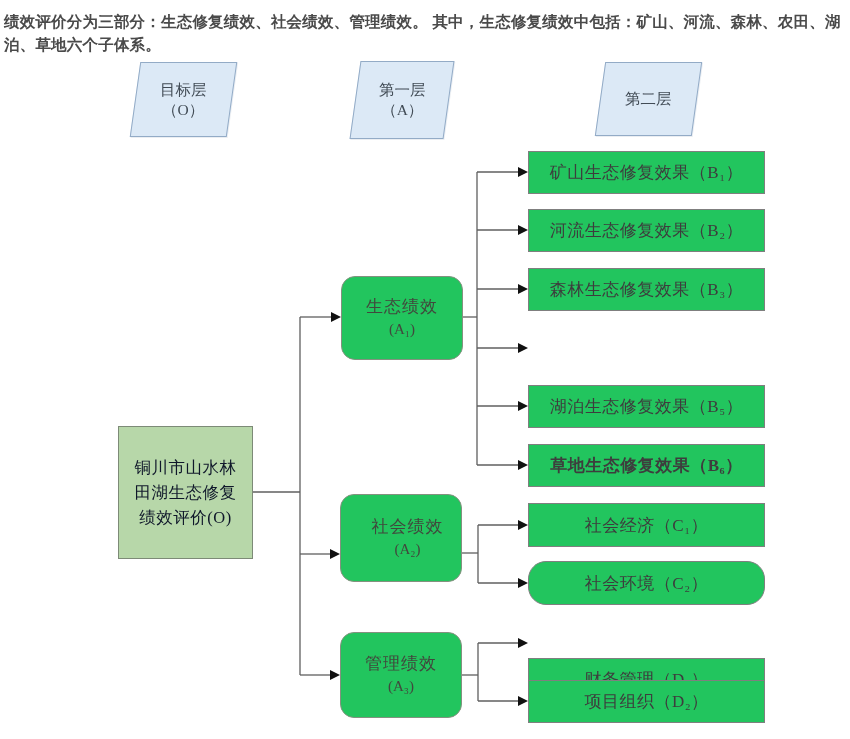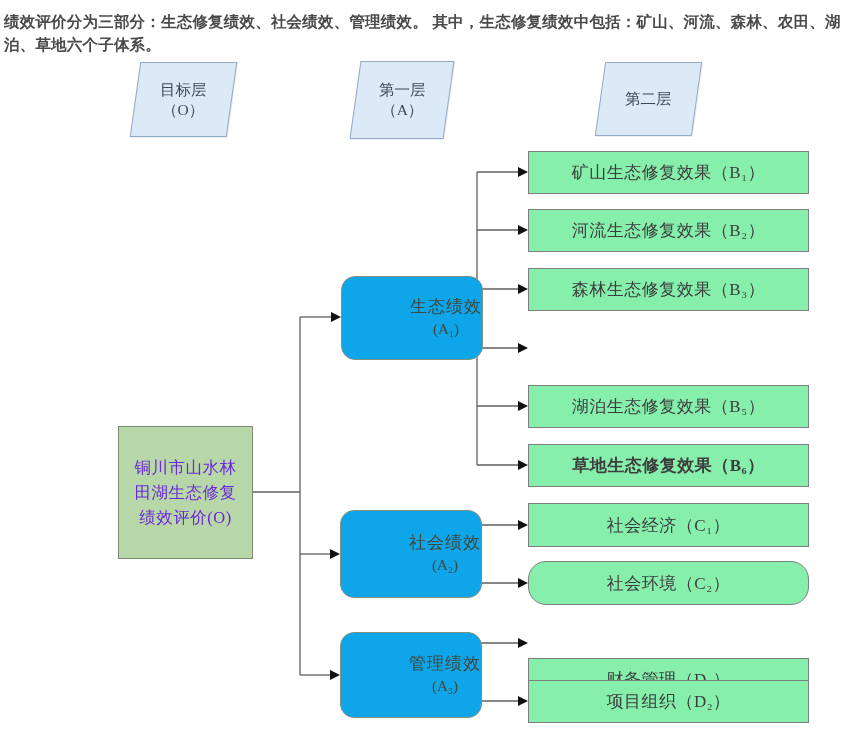--- a/index.html
+++ b/index.html
@@ -24,33 +24,33 @@
     display:flex;align-items:center;justify-content:center;text-align:center;
     box-shadow:1px 1px 0 rgba(120,140,170,0.15);
   }
   .para .ptxt{transform:skewX(8deg);font-size:15.5px;color:#414b55;line-height:20px;}
 
   .rootbox{
     position:absolute;left:118px;top:426px;width:135px;height:133px;
     background:#b7d7a9;border:1.4px solid #7d8a77;box-sizing:border-box;
     display:flex;align-items:center;justify-content:center;text-align:center;
   }
-  .rootbox .rtxt{font-size:16.5px;line-height:25px;color:#6d28d9;letter-spacing:0.5px;}
+  .rootbox .rtxt{font-size:16.5px;line-height:25px;color:#0f172a;letter-spacing:0.5px;}
 
   .groupbox{
-    position:absolute;left:340px;width:142px;
-    background:#0ea5e9;border:1.4px solid #84917f;border-radius:14px;box-sizing:border-box;
-    display:flex;align-items:center;justify-content:flex-end;text-align:center;
+    position:absolute;left:340px;width:122px;
+    background:#22c55e;border:1.4px solid #84917f;border-radius:14px;box-sizing:border-box;
+    display:flex;align-items:center;justify-content:center;text-align:center;
   }
   .groupbox .gtxt{font-size:17px;line-height:23px;color:#41483d;letter-spacing:1px;}
   .groupbox .gcode{font-size:15px;letter-spacing:0;}
 
   .leaf{
-    position:absolute;left:528px;width:281px;height:43px;
-    background:#86efac;border:1.4px solid #7f7f7f;box-sizing:border-box;
+    position:absolute;left:528px;width:237px;height:43px;
+    background:#22c55e;border:1.4px solid #7f7f7f;box-sizing:border-box;
     display:flex;align-items:center;justify-content:center;text-align:center;
     font-size:17px;color:#3d3d3d;letter-spacing:0.5px;
   }
 </style>
 </head>
 <body>
 
 <div class="stage">
 
   <div class="intro">绩效评价分为三部分：生态修复绩效、社会绩效、管理绩效。 其中，生态修复绩效中包括：矿山、河流、森林、农田、湖泊、草地六个子体系。</div>
@@ -122,21 +122,21 @@
       <div>绩效评价(O)</div>
     </div>
   </div>
 
   <div class="groupbox" style="top:276px;height:84px;left:341px;">
     <div class="gtxt">
       <div>生态绩效</div>
       <div class="gcode">(A₁)</div>
     </div>
   </div>
-  <div class="groupbox" style="top:510px;height:88px;padding-left:13px;">
+  <div class="groupbox" style="top:494px;height:88px;padding-left:13px;">
     <div class="gtxt">
       <div>社会绩效</div>
       <div class="gcode">(A₂)</div>
     </div>
   </div>
   <div class="groupbox" style="top:632px;height:86px;">
     <div class="gtxt">
       <div>管理绩效</div>
       <div class="gcode">(A₃)</div>
     </div>

